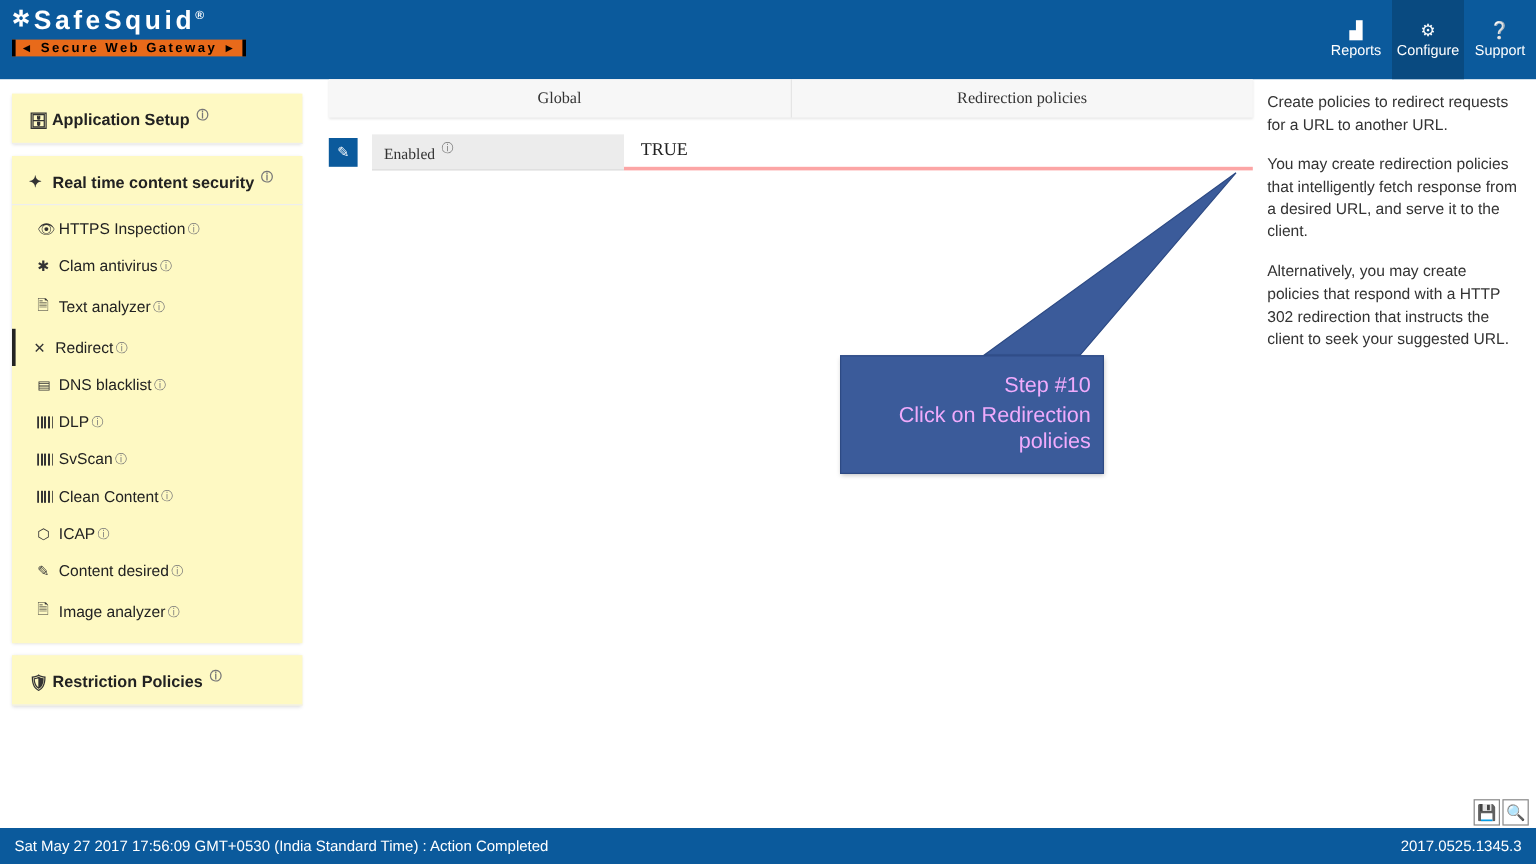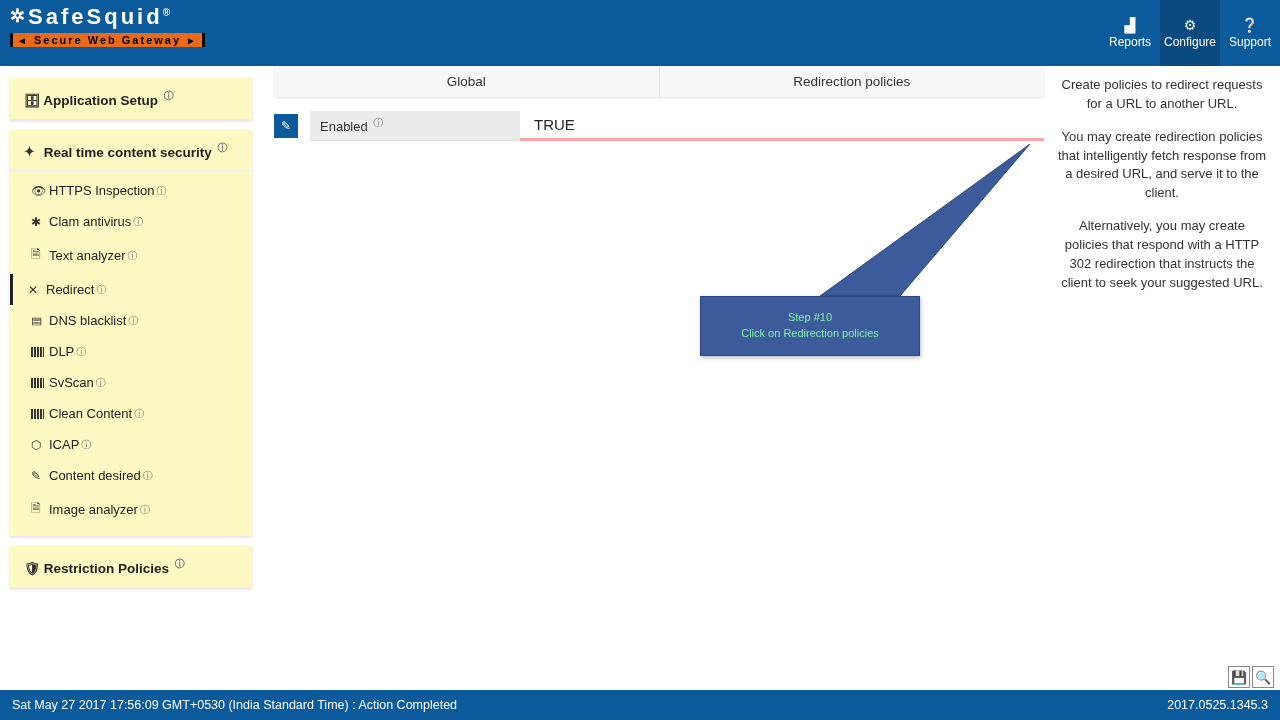--- a/index.html
+++ b/index.html
@@ -26,37 +26,37 @@
   .panel-head .info-ico { font-size:10px; color:#777; vertical-align:super; margin-left:2px; }
   .panel-head .lead-ico { display:inline-block; width:16px; font-size:13px; color:#333; }
   .panel-body { padding:4px 0 8px 0; }
   .subitem { display:flex; align-items:center; padding:8px 14px 8px 18px; font-size:13px; color:#222; cursor:pointer; border-left:3px solid transparent; }
   .subitem .lead-ico { width:18px; font-size:12px; color:#333; }
   .subitem.active { border-left:3px solid #222; padding-left:15px; }
   .subitem .info-ico { font-size:10px; color:#777; vertical-align:super; margin-left:2px; }
   
   
   .main { flex:1; display:flex; position:relative; }
-  .center { flex:1; padding:0 8px 0 14px; }
+  .center { flex:1; padding:0 8px 0 14px;font-family:Liberation Serif, serif; }
   .tabs { display:flex; background:#f7f7f7; box-shadow:0 1px 2px rgba(0,0,0,0.1); }
   .tab { flex:1; text-align:center; padding:8px 0; font-size:13.5px; color:#333; cursor:pointer; }
   .tab:first-child { border-right:1px solid #e5e5e5; }
   .editor-row { display:flex; align-items:center; margin-top:14px; }
   .edit-btn { width:24px; height:24px; background:#0b5a9c; color:#fff; display:flex; align-items:center; justify-content:center; font-size:12px; cursor:pointer; margin-right:12px; }
   .setting-label { background:#ececec; padding:5px 10px; width:210px; font-size:13px; color:#333; border-bottom:1px solid #ddd; }
   .setting-label .info-ico { font-size:10px; color:#777; vertical-align:super; margin-left:2px; }
   .setting-value { padding:5px 14px; font-size:15px; color:#222; flex:1; border-bottom:3px solid #fca5a5; }
   
-  .callout { position:absolute; left:440px; top:230px; width:220px; background:#3b5b9a; border:1px solid #2d4a84; color:#86efac; text-align:center; padding:14px 10px 16px 10px; font-size:11px; box-shadow:1px 2px 4px rgba(0,0,0,0.25); }
+  .callout { position:absolute; left:440px; top:230px; width:220px; background:#3b5b9a; border:1px solid #2d4a84; color:#f0abfc; text-align:right; padding:14px 10px 16px 10px; font-size:18px; box-shadow:1px 2px 4px rgba(0,0,0,0.25); }
   .callout .line2 { margin-top:4px; }
   
   svg.arrow { position:absolute; left:530px; top:70px; }
   
   
-  .right { width:228px; padding:10px 12px 10px 4px; font-size:13px; color:#333; line-height:1.45;text-align:center; }
+  .right { width:228px; padding:10px 12px 10px 4px; font-size:13px; color:#333; line-height:1.45; }
   .right p { margin-bottom:14px; }
   
   
   .footer { position:absolute; left:0; bottom:0; width:100%; height:30px; background:#0b5a9c; color:#fff; font-size:12.5px; display:flex; align-items:center; padding:0 12px; justify-content:space-between; }
   .footer-icons { position:absolute; right:6px; bottom:32px; display:flex; gap:2px; }
   .footer-icons .fico { width:22px; height:22px; border:1px solid #888; background:#fff; display:flex; align-items:center; justify-content:center; font-size:13px; color:#333; cursor:pointer; }
   
   .barcode-ico { display:inline-block; width:13px; height:10px; background:repeating-linear-gradient(90deg,#333 0 1.5px,transparent 1.5px 3px); vertical-align:middle; }
   .layers-ico { display:inline-block; font-size:12px; transform:scaleY(0.8); }
   .hexagon-ico { display:inline-block; font-size:11px; }

